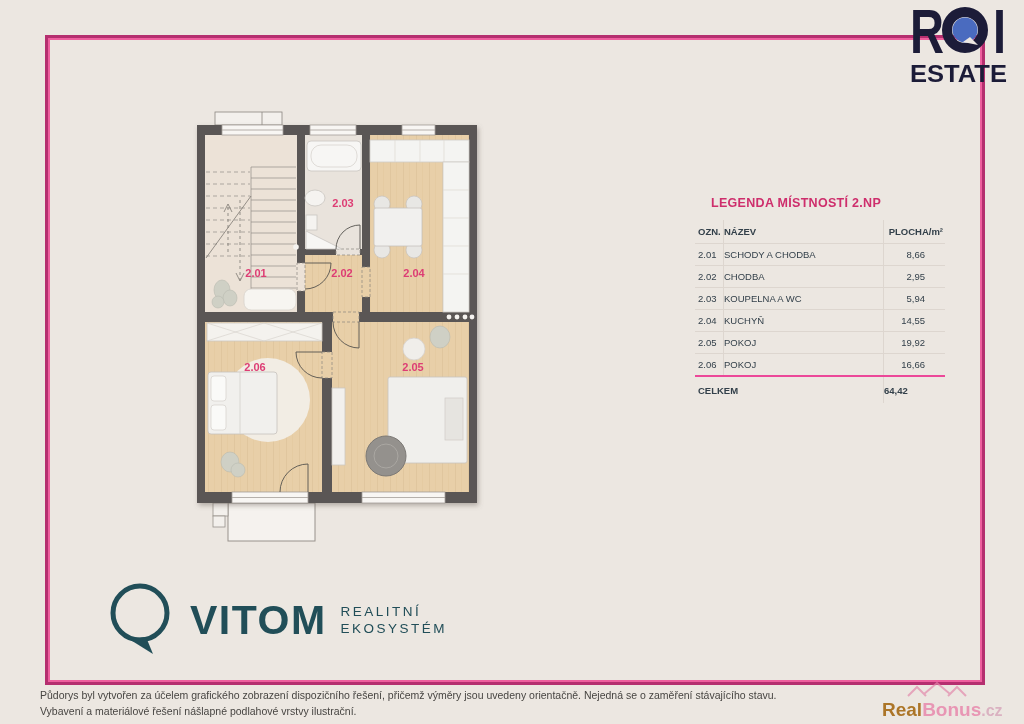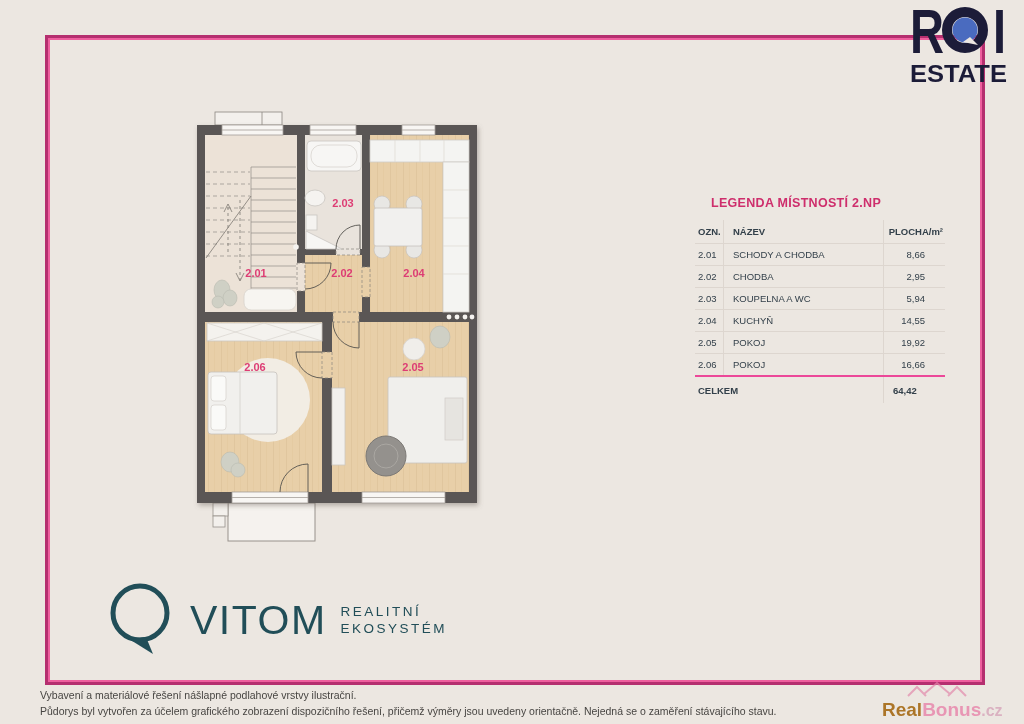--- a/index.html
+++ b/index.html
@@ -16,32 +16,32 @@
   
   .roi{position:absolute;top:6px;right:14px;z-index:3;}
   
   .legend{position:absolute;left:695px;top:196px;width:250px;z-index:2;}
   .legend-title{color:#ce2e6c;font-size:12.5px;font-weight:bold;letter-spacing:.3px;margin:0 0 10px 2px;padding-left:14px;}
   .lt{width:250px;font-size:9.5px;color:#33404a;}
   .lt-row{display:grid;grid-template-columns:28px 160px 62px;align-items:stretch;
           height:21px;border-bottom:1px solid #ddd6cf;}
   .lt-row>div{display:flex;align-items:center;}
   .lt-row>div:nth-child(1){padding-left:3px;}
-  .lt-row>div:nth-child(2){border-left:1px solid #ddd6cf;padding-left:9px;}
+  .lt-row>div:nth-child(2){border-left:1px solid #ddd6cf;}
   .lt-row>div:nth-child(3){border-left:1px solid #ddd6cf;justify-content:flex-end;padding-right:20px;}
   .lt-head{font-weight:bold;height:23px;}
   .lt-head>div:nth-child(3){padding-right:2px;}
   .lt-row.last{border-bottom:none;}
   .lt-total{font-weight:bold;height:26px;border-top:2px solid #ec4899;border-bottom:none;}
   .lt-total>div:nth-child(3){padding-right:20px;}
   
   .plan{position:absolute;left:185px;top:100px;z-index:2;}
   
   .vitom{position:absolute;left:106px;top:580px;display:flex;align-items:center;z-index:2;}
-  .vitom-word{font-size:41px;font-weight:normal;color:#214e58;letter-spacing:1.5px;margin-left:10px;}
+  .vitom-word{font-size:41px;font-weight:bold;color:#214e58;letter-spacing:1.5px;margin-left:10px;}
   .vitom-tag{margin-left:14px;color:#214e58;font-size:13.5px;letter-spacing:2.5px;line-height:17px;}
   
   .disclaimer{position:absolute;left:40px;top:687px;font-size:10.5px;line-height:16px;color:#474542;white-space:nowrap;z-index:2;}
   .realbonus{position:absolute;right:26px;top:681px;width:116px;text-align:center;opacity:.85;z-index:2;}
   .rb-text{font-size:19px;font-weight:bold;line-height:16px;}
   .rb-real{color:#a16207;}
   .rb-bonus{color:#e889ad;}
   .rb-cz{font-size:16px;color:#d8a9bc;font-weight:bold;}
 </style>
 </head>
@@ -278,22 +278,22 @@
       <path d="M40,57 L47,74 L23,59 Z" fill="#214e58"></path>
     </svg>
     <div class="vitom-word">VITOM</div>
     <div class="vitom-tag">
       <div>REALITNÍ</div>
       <div>EKOSYSTÉM</div>
     </div>
   </div>
 
   <div class="disclaimer">
+    <div>Půdorys byl vytvořen za účelem grafického zobrazení dispozičního řešení, přičemž výměry jsou uvedeny orientačně. Nejedná se o zaměření stávajícího stavu.</div>
     <div>Vybavení a materiálové řešení nášlapné podlahové vrstvy ilustrační.</div>
-    <div>Půdorys byl vytvořen za účelem grafického zobrazení dispozičního řešení, přičemž výměry jsou uvedeny orientačně. Nejedná se o zaměření stávajícího stavu.</div>
   </div>
 
   <div class="realbonus">
     <svg width="72" height="17" viewBox="0 0 72 17">
       <path d="M4,15 L13,6 L22,15 M20,13 L33,2 L46,13 M44,15 L53,6 L62,15" fill="none" stroke="#e287aa" stroke-width="2" opacity="0.8"></path>
     </svg>
     <div class="rb-text">
       <span class="rb-real">Real</span><span class="rb-bonus">Bonus</span><span class="rb-cz">.cz</span>
     </div>
   </div>

